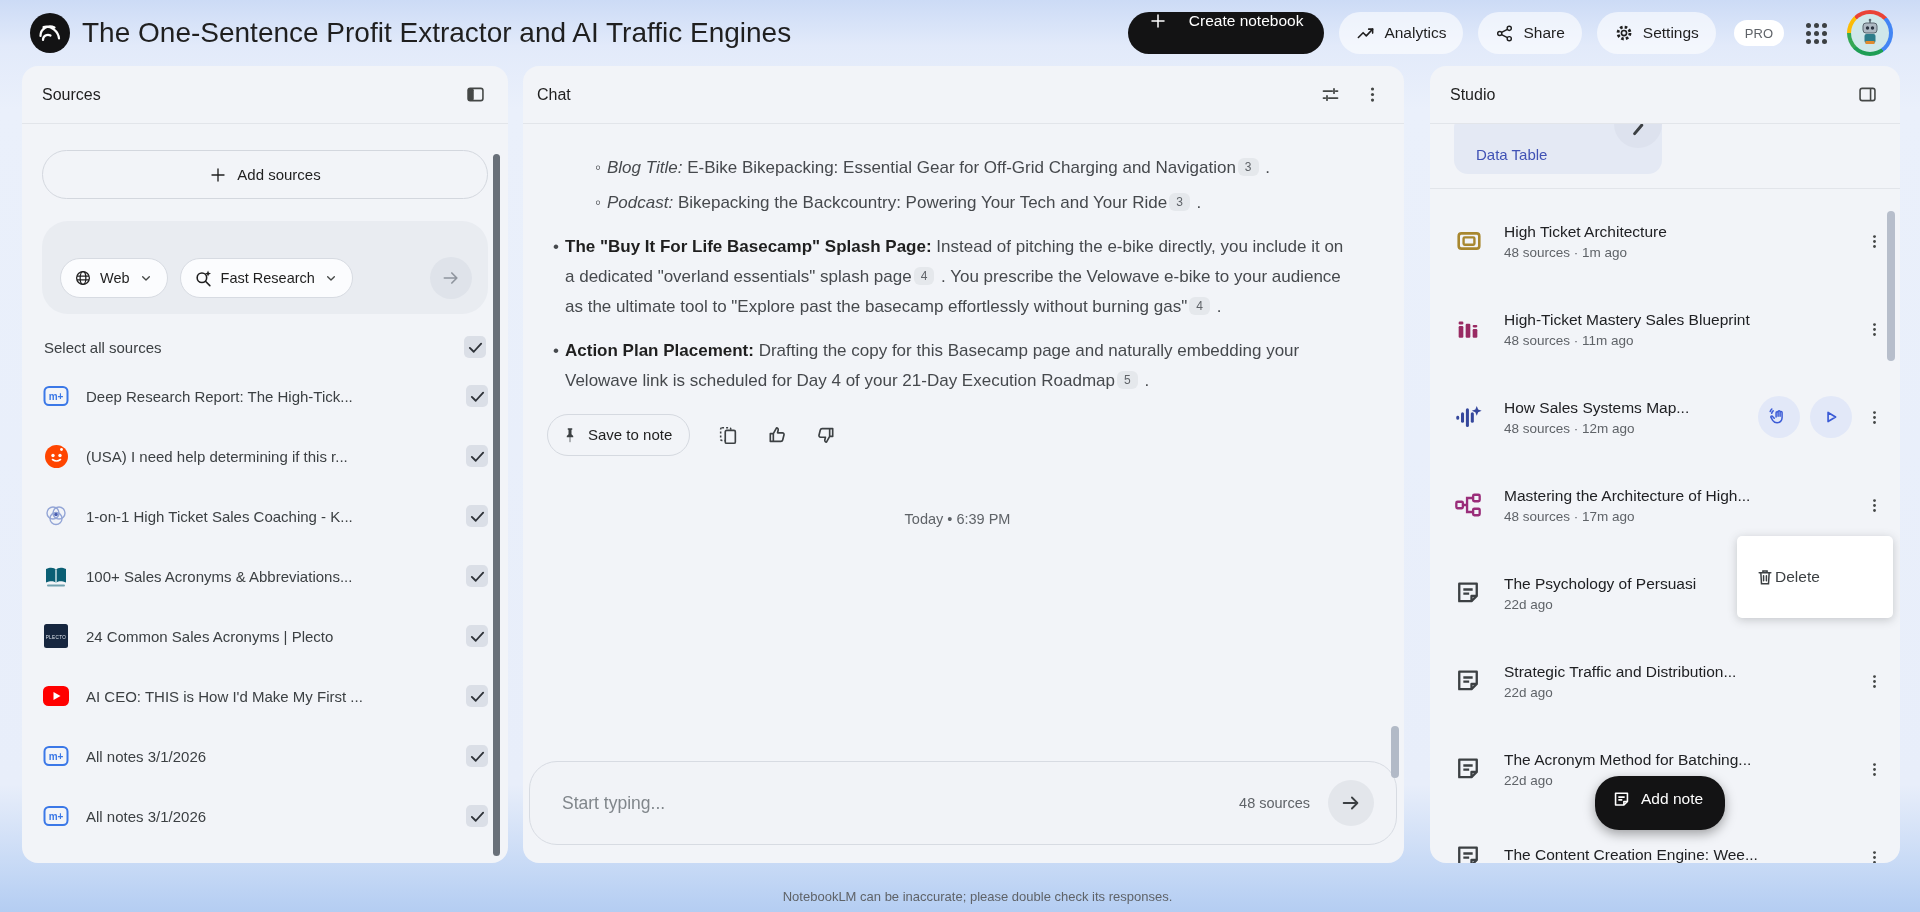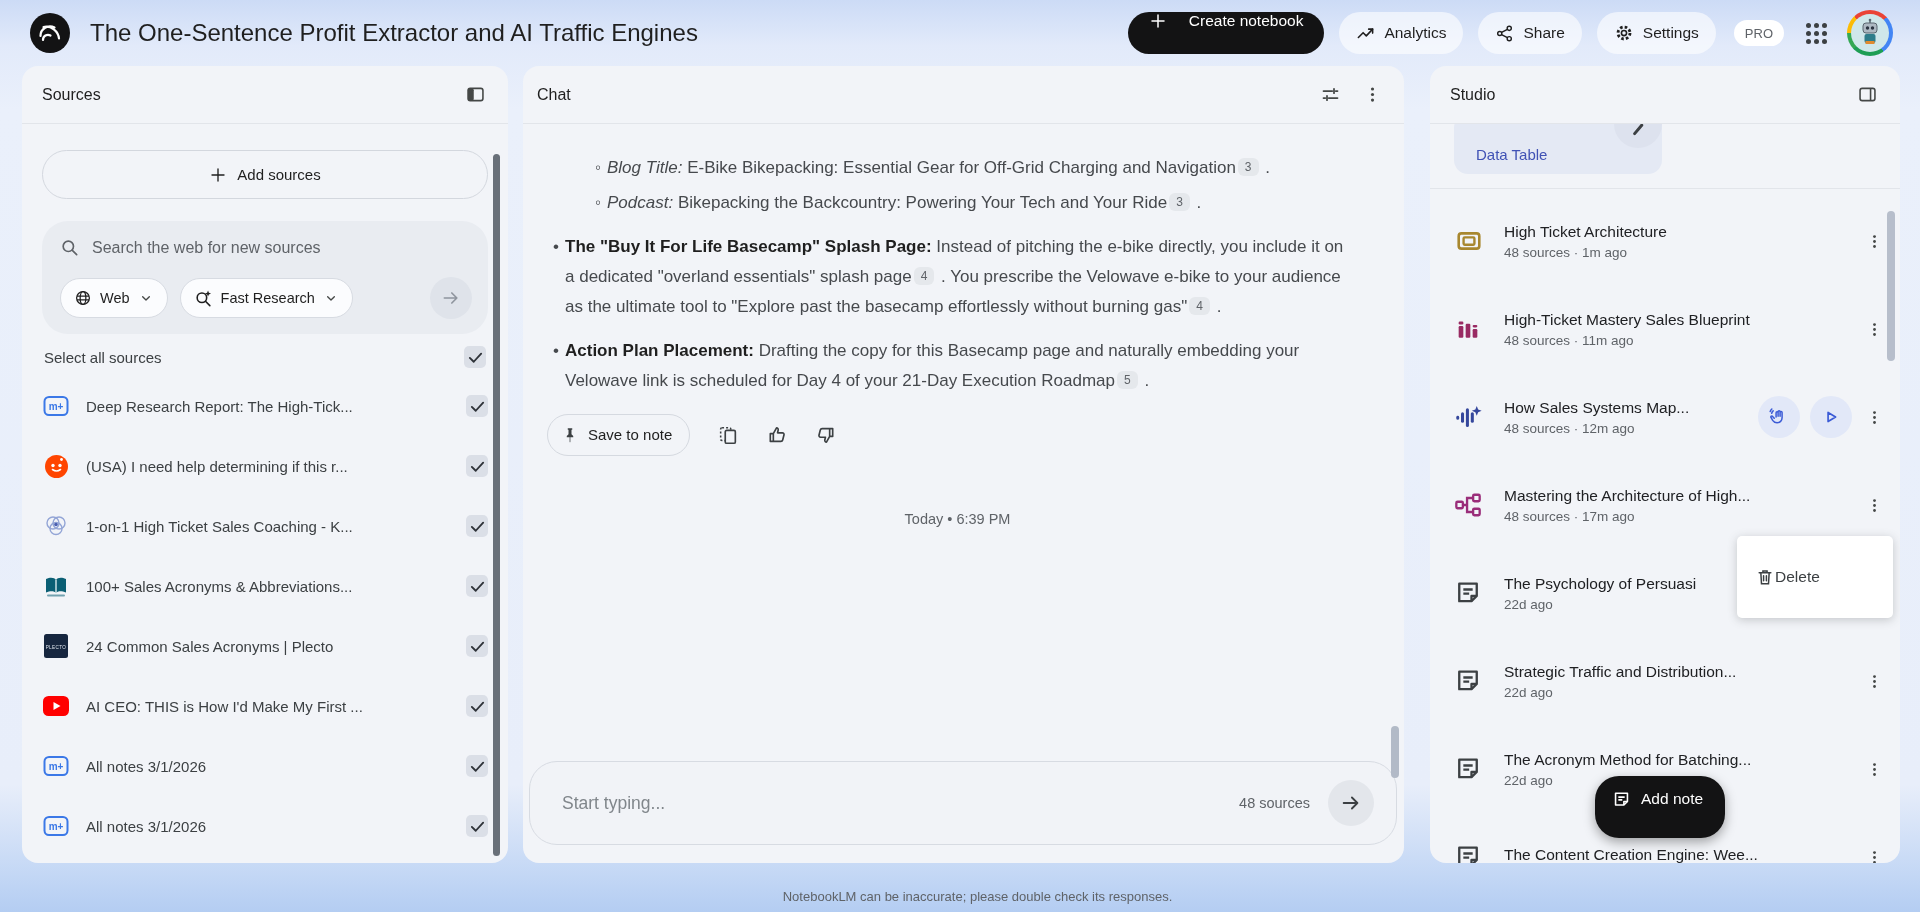--- a/index.html
+++ b/index.html
@@ -4,21 +4,21 @@
 <style>
   html,body{margin:0;padding:0}
   .page{position:relative;width:1920px;height:912px;overflow:hidden;
     font-family:"Liberation Sans","DejaVu Sans",sans-serif;color:#1f1f1f;
     background:linear-gradient(180deg,#ccdbf6 0%,#e2eafa 5%,#eaf0fb 12%,#e8eefa 86%,#c3d7f5 96%,#b4cdf2 100%)}
   svg{display:block}
 
   
   .topbar{display:flex;align-items:center;height:66px;padding:0 27px 0 30px}
   .logo{width:40px;height:40px;flex:none}
-  .nb-title{margin-left:20px;font-size:24px;color:#1f1f1f;white-space:nowrap}
+  .nb-title{margin-left:12px;font-size:28px;color:#1f1f1f;white-space:nowrap}
   .topbar-right{margin-left:auto;display:flex;align-items:center}
   .btn-black{display:flex;gap:22px;background:#131314;color:#fff;height:42px;
     padding:0 21px;border-radius:24px;font-size:15.5px;cursor:pointer}
   .hpill{display:flex;align-items:center;gap:9px;background:rgba(255,255,255,.6);height:42px;
     padding:0 17px;border-radius:24px;font-size:15.5px;color:#1f1f1f;margin-left:15px;cursor:pointer}
   .pro{background:#fff;color:#5f6368;font-size:13px;height:26px;padding:0 11px;border-radius:13px;
     display:flex;align-items:center;margin-left:18px}
   .apps{margin-left:22px;display:grid;grid-template-columns:repeat(3,5px);grid-gap:3px;cursor:pointer}
   .apps i{width:5px;height:5px;border-radius:50%;background:#3c4043}
   .avatar{margin-left:20px;width:46px;height:46px;border-radius:50%;flex:none;cursor:pointer;
@@ -44,21 +44,21 @@
   .add-btn{margin-top:26px;height:47px;border:1px solid #d3d7de;border-radius:26px;display:flex;
     align-items:center;justify-content:center;gap:10px;font-size:15px;color:#1f1f1f;cursor:pointer}
   .search-card{margin-top:22px;background:#e9ecf1;border-radius:26px;padding:17px 16px 15px 18px}
   .search-row1{display:flex;align-items:center;gap:12px;color:#5f6368;font-size:16px}
   .search-row2{margin-top:19px;display:flex;align-items:center}
   .fpill{display:flex;align-items:center;gap:8px;height:38px;padding:0 13px;background:#fbfcfe;
     border:1px solid #d7dbe2;border-radius:20px;font-size:14.5px;color:#1f1f1f;cursor:pointer}
   .fpill + .fpill{margin-left:12px}
   .send-circle{margin-left:auto;width:42px;height:42px;border-radius:50%;background:#dfe3ea;
     display:flex;align-items:center;justify-content:center;cursor:pointer}
-  .selall{margin-top:12px;display:flex;align-items:center;justify-content:space-between;
+  .selall{margin-top:22px;display:flex;align-items:center;justify-content:space-between;
     padding:0 2px;font-size:15px;color:#3c4043}
   .src-list{margin-top:8px}
   .src-row{height:60px;display:flex;align-items:center;gap:16px}
   .src-icon{width:28px;display:flex;justify-content:center;flex:none}
   .src-title{flex:1;min-width:0;font-size:15px;color:#3c4043;white-space:nowrap;overflow:hidden;text-overflow:ellipsis}
   .cbx{width:22px;height:22px;border-radius:5px;background:#dbdfe7;display:flex;align-items:center;
     justify-content:center;flex:none;cursor:pointer}
 
   
   .chat-scroll{padding:24px 26px 0 14px;font-size:17px;line-height:30px;color:#46494d}
@@ -97,21 +97,21 @@
   .st-icon{width:30px;margin-right:20px;flex:none}
   .st-text{flex:1;min-width:0}
   .st-title{font-size:15.5px;color:#202124;white-space:nowrap;overflow:hidden;text-overflow:ellipsis}
   .st-meta{margin-top:4px;font-size:13.5px;color:#5f6368}
   .circle-btn{width:42px;height:42px;border-radius:50%;background:#e2e8f8;display:flex;align-items:center;
     justify-content:center;margin-left:10px;flex:none;cursor:pointer}
   .kebab{width:28px;display:flex;justify-content:center;margin-left:8px;flex:none;cursor:pointer}
   .menu{position:absolute;left:307px;top:470px;width:138px;height:82px;background:#fff;border-radius:5px;
     box-shadow:0 2px 10px rgba(60,64,67,.25);display:flex;align-items:center;gap:0;padding-left:18px;
     z-index:6;font-size:15.5px;color:#3c4043;cursor:pointer}
-  .add-note{position:absolute;left:165px;top:710px;height:46px;padding:0 22px 16px 17px;background:#131314;
+  .add-note{position:absolute;left:165px;top:710px;height:46px;padding:0 22px 8px 17px;background:#131314;
     color:#fff;border-radius:24px;display:flex;align-items:center;gap:10px;font-size:15.5px;
     box-shadow:0 4px 12px rgba(0,0,0,.35);z-index:5;cursor:pointer}
 </style>
 </head>
 <body>
 
 <div class="page">
 
   <div class="topbar">
     <div class="logo">
@@ -204,29 +204,20 @@
       <div class="src-body">
         <div class="add-btn">
           <span>
             <svg width="18" height="18" viewBox="0 0 24 24">
                 <path d="M12 4v16M4 12h16" stroke="#1f1f1f" stroke-width="1.8" stroke-linecap="round"></path>
               </svg>
           </span>
           <span>Add sources</span>
         </div>
         <div class="search-card">
-          <div class="search-row1">
-            <span>
-              <svg width="20" height="20" viewBox="0 0 24 24" fill="none" stroke="#5f6368" stroke-width="2">
-                  <circle cx="10" cy="10" r="6.2"></circle>
-                  <path d="M14.8 14.8L20 20" stroke-linecap="round"></path>
-                </svg>
-            </span>
-            <span>Search the web for new sources</span>
-          </div>
           <div class="search-row2">
             <div class="fpill">
               <span>
                 <svg width="18" height="18" viewBox="0 0 24 24" fill="none" stroke="#1f1f1f" stroke-width="1.7">
                     <circle cx="12" cy="12" r="8.5"></circle>
                     <ellipse cx="12" cy="12" rx="3.8" ry="8.5"></ellipse>
                     <path d="M4 9.5h16M4 14.5h16"></path>
                   </svg>
               </span>
               <span>Web</span>

